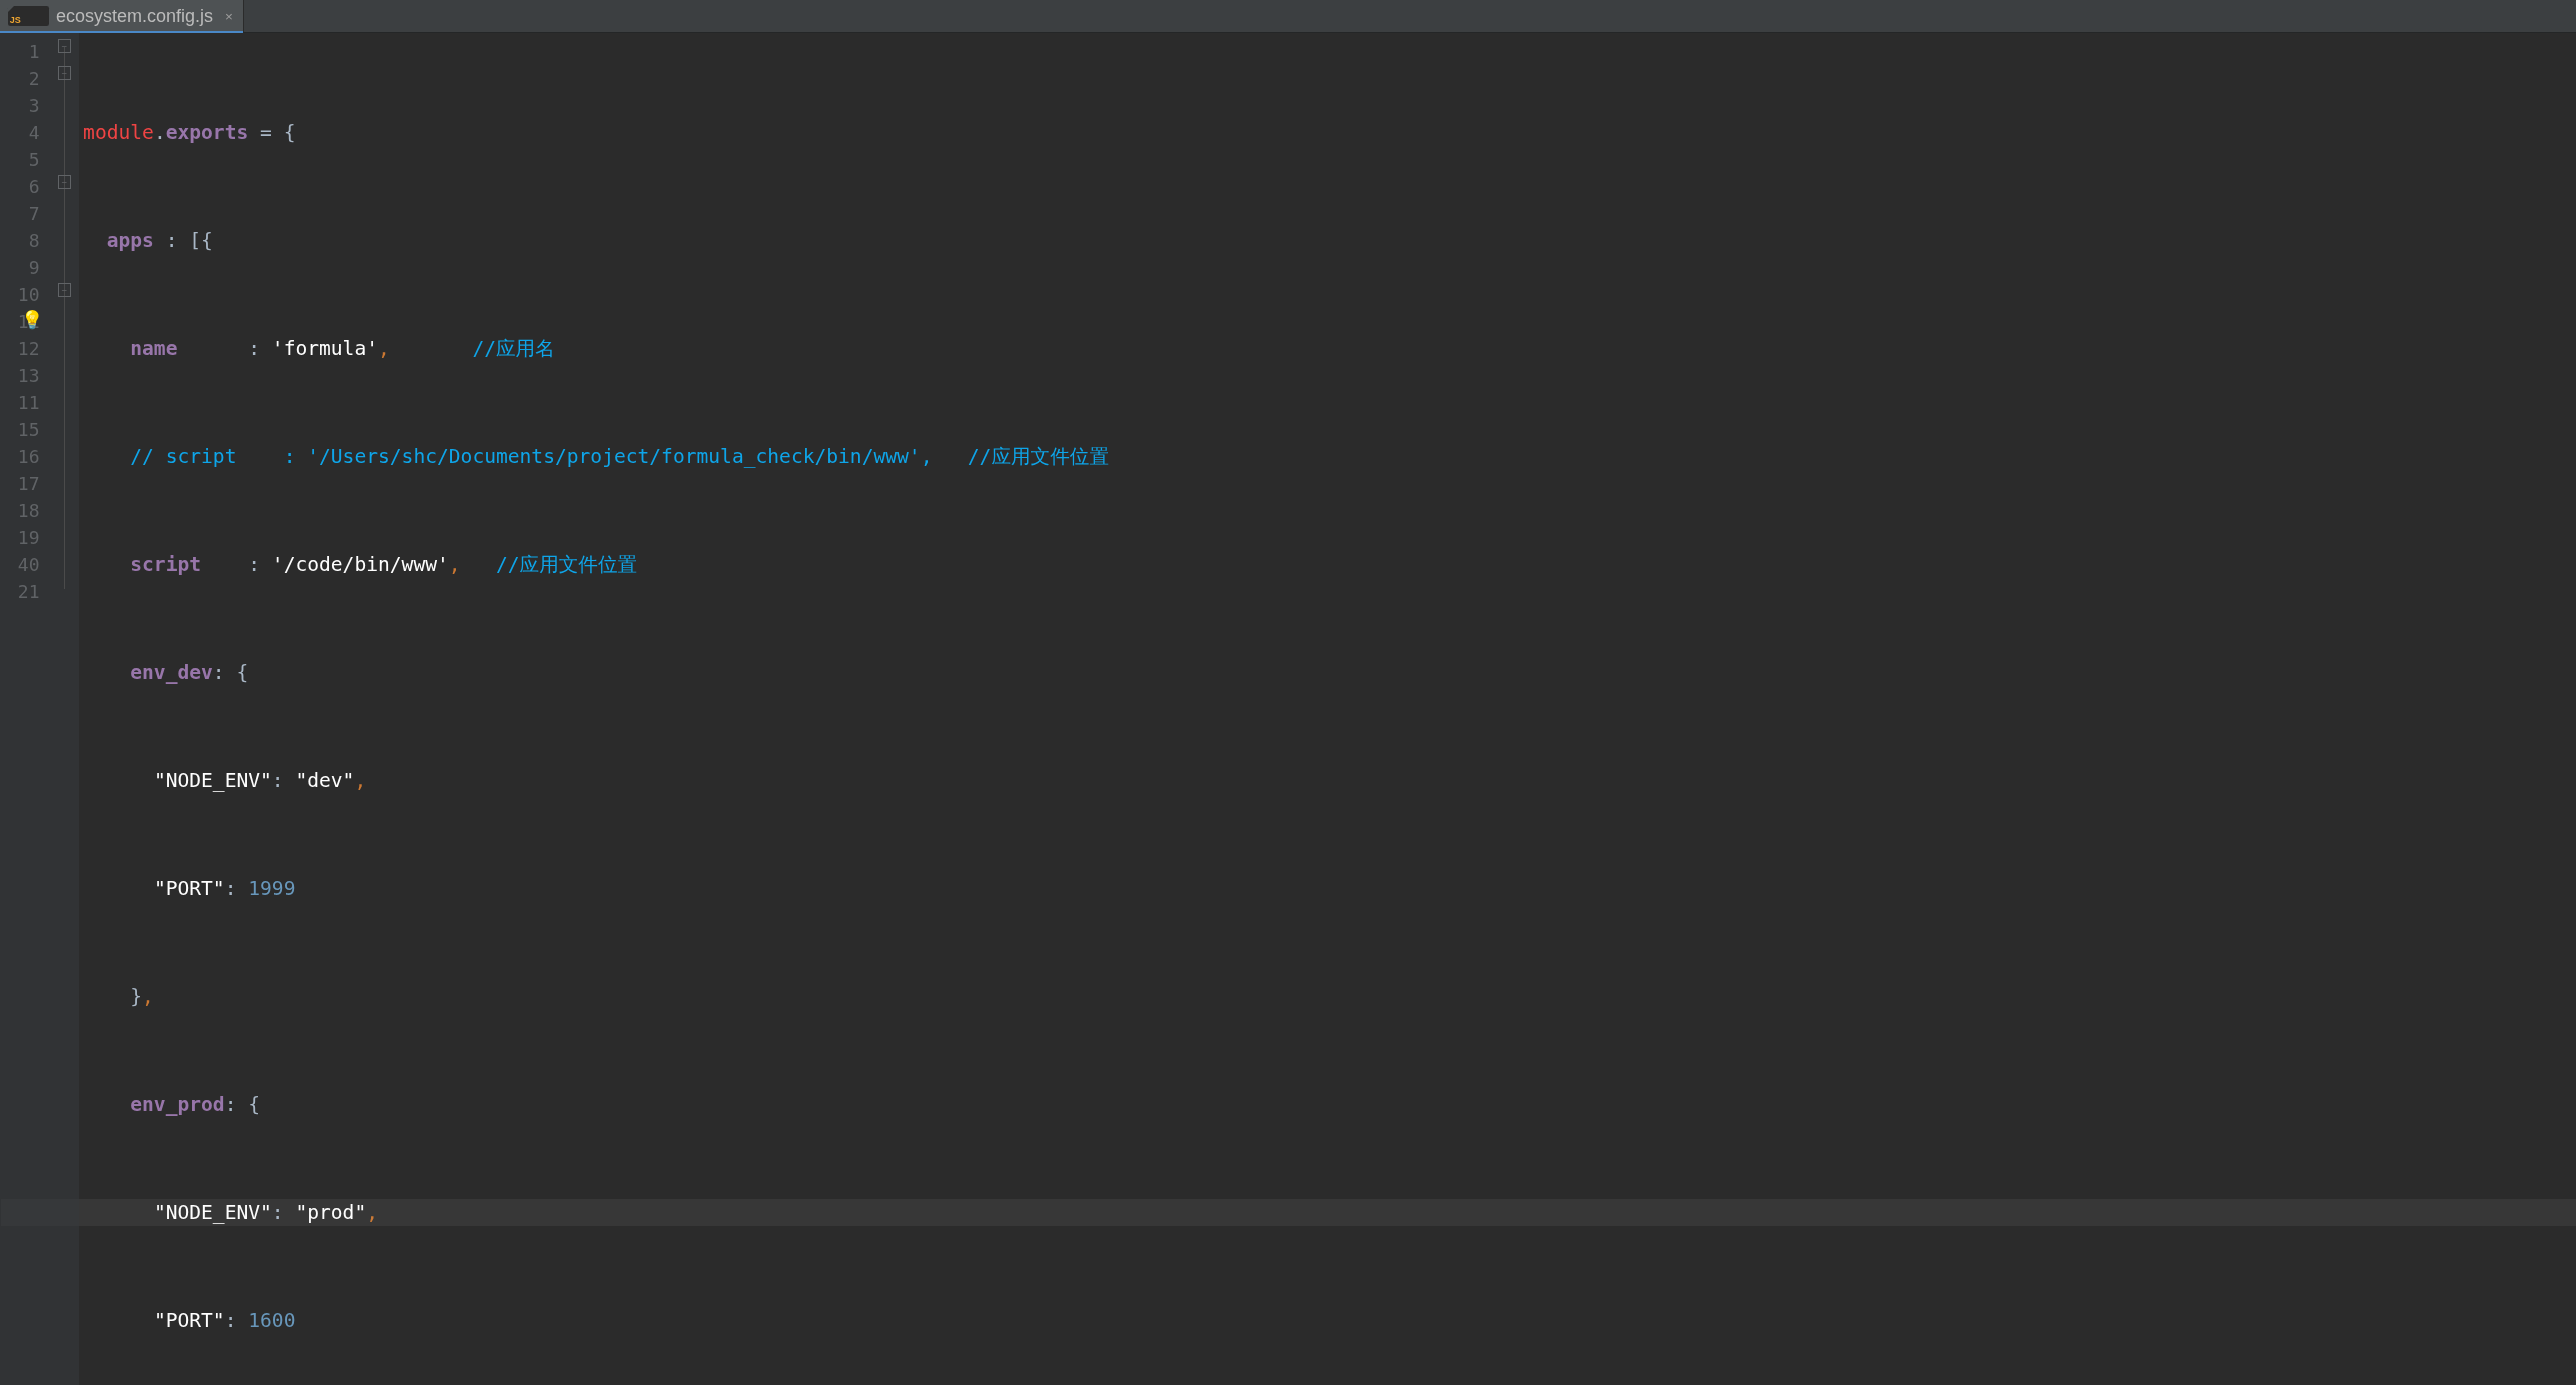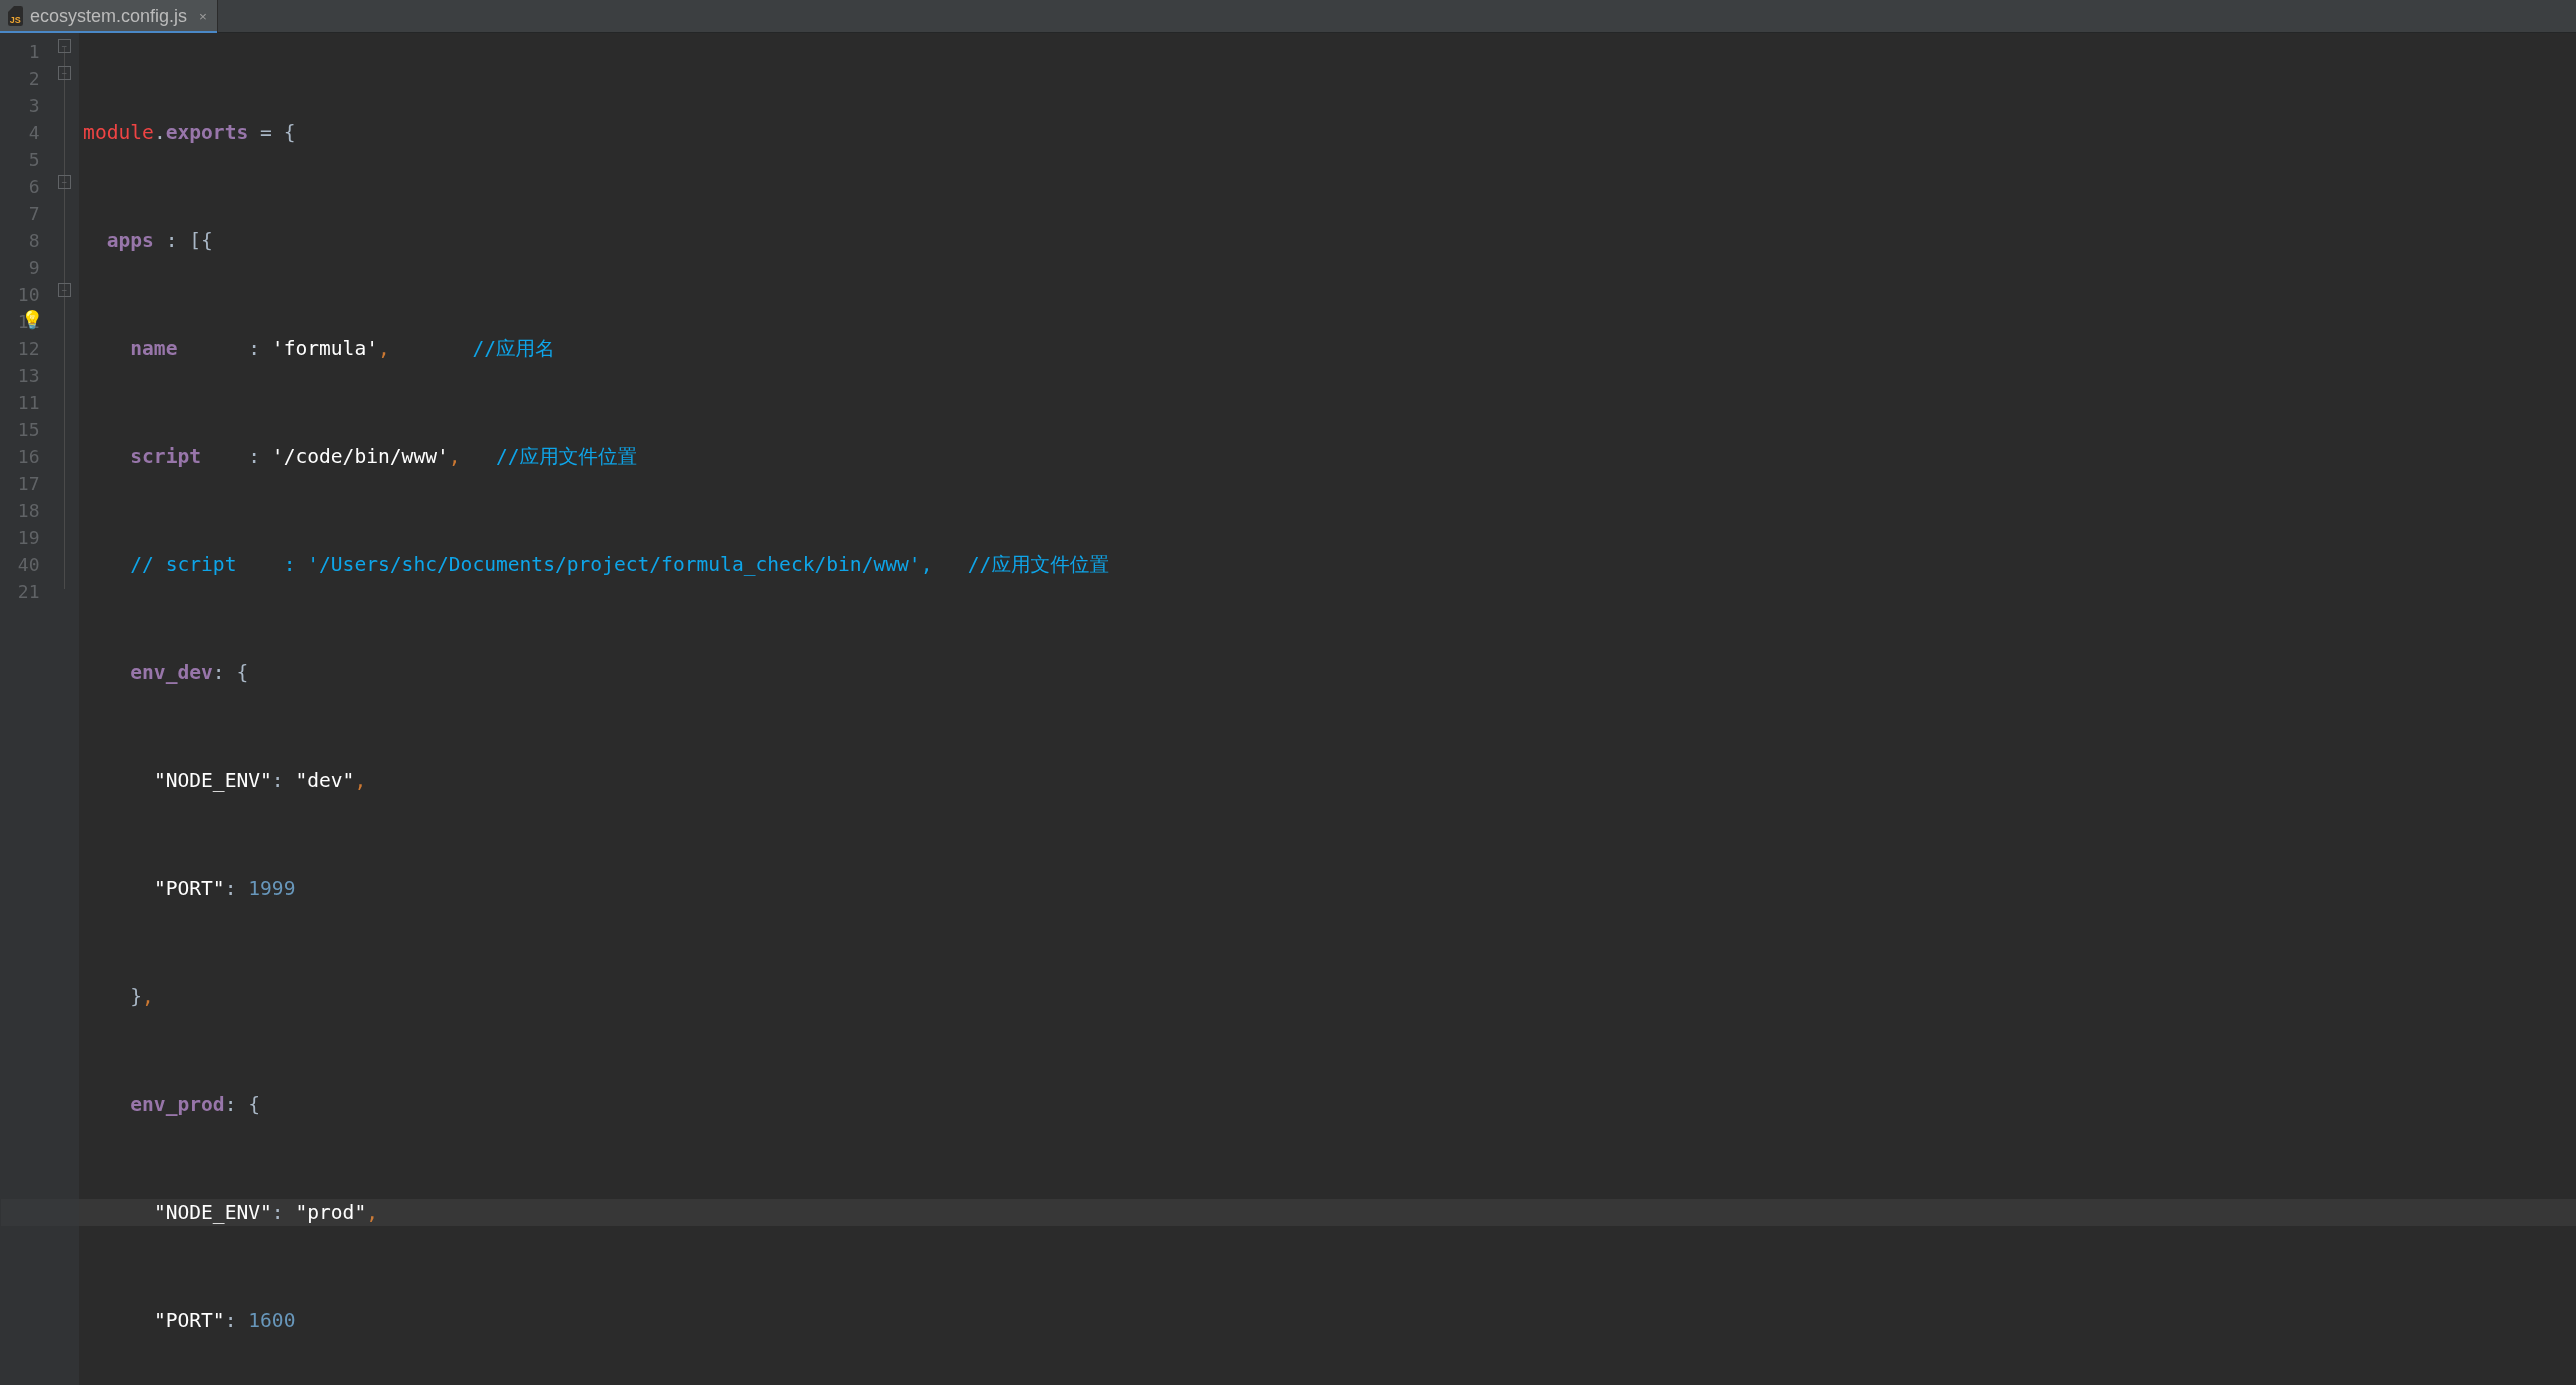--- a/index.html
+++ b/index.html
@@ -34,21 +34,21 @@
     position: relative;
   }
   .tab.active::after {
     content: "";
     position: absolute;
     left: 0; right: 0; bottom: -0.8px;
     height: 2.3px;
     background: #4a88c7;
   }
   .js-badge {
-    width: 15px; height: 19.6px;
+    width: 41px; height: 19.6px;
     background: #2b2b2b;
     display: flex; align-items: flex-end; justify-content: flex-start;
     border-radius: 2.3px;
     position: relative;
   }
   .js-badge .corner {
     position: absolute; top: 0; left: 0;
     width: 0; height: 0;
     border-top: 6.8px solid #4e5254;
     border-right: 6.8px solid transparent;
@@ -189,24 +189,24 @@
   </div>
 
   <div class="code">
 
     <div class="line"><span class="kw">module</span><span class="br">.</span><span class="prop">exports</span><span class="br"> = {</span></div>
 
     <div class="line"><span>  </span><span class="prop">apps</span><span class="br"> : [{</span></div>
 
     <div class="line"><span>    </span><span class="prop">name</span><span>      </span><span class="br">: </span><span class="str">'formula'</span><span class="punc">,</span><span>       </span><span class="cmt">//应用名</span></div>
 
+    <div class="line"><span>    </span><span class="cmt">// script    : '/Users/shc/Documents/project/formula_check/bin/www',   //应用文件位置</span></div>
+
     <div class="line"><span>    </span><span class="prop">script</span><span>    </span><span class="br">: </span><span class="str">'/code/bin/www'</span><span class="punc">,</span><span>   </span><span class="cmt">//应用文件位置</span></div>
 
-    <div class="line"><span>    </span><span class="cmt">// script    : '/Users/shc/Documents/project/formula_check/bin/www',   //应用文件位置</span></div>
-
     <div class="line"><span>    </span><span class="prop">env_dev</span><span class="br">: {</span></div>
 
     <div class="line"><span>      </span><span class="str">"NODE_ENV"</span><span class="br">: </span><span class="str">"dev"</span><span class="punc">,</span></div>
 
     <div class="line"><span>      </span><span class="str">"PORT"</span><span class="br">: </span><span class="num">1999</span></div>
 
     <div class="line"><span>    </span><span class="br">}</span><span class="punc">,</span></div>
 
     <div class="line"><span>    </span><span class="prop">env_prod</span><span class="br">: {</span></div>
 

